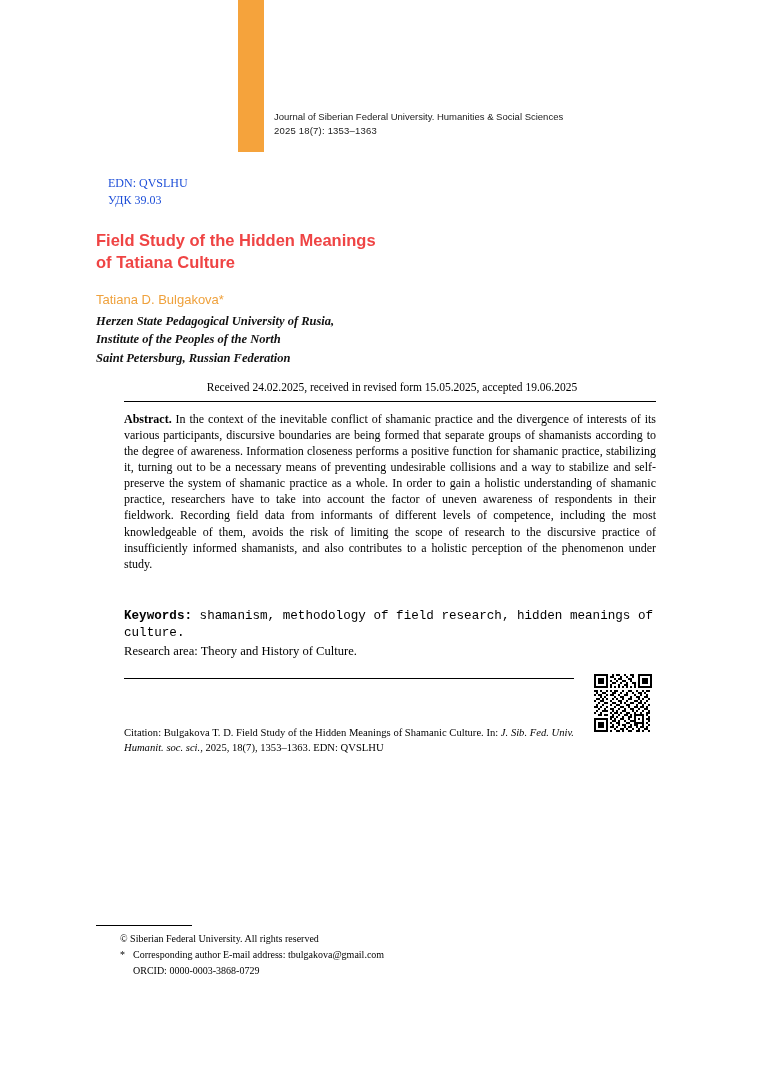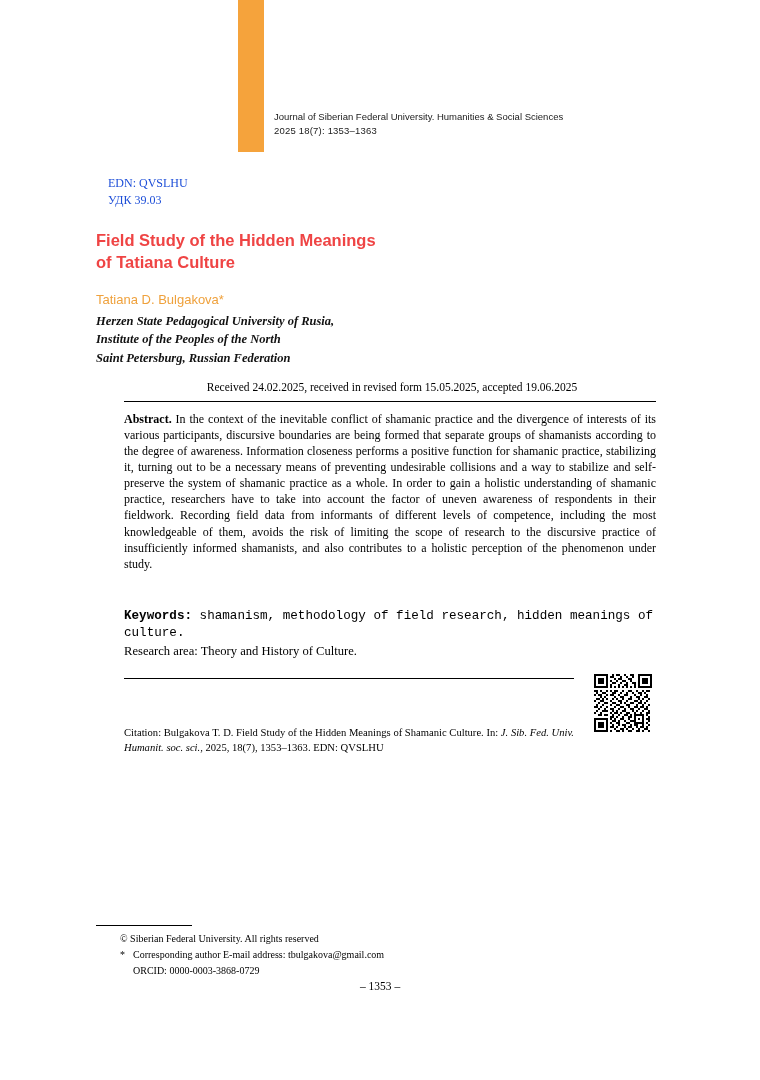--- a/index.html
+++ b/index.html
@@ -469,15 +469,14 @@
   </div>
 
   <div class="rule rule-footer"></div>
 
   <div class="footer">
     <span class="footer-row">© Siberian Federal University. All rights reserved</span>
     <span class="footer-row"><span class="marker">*</span><span>Corresponding author E-mail address: tbulgakova@gmail.com</span></span>
     <span class="footer-row orcid">ORCID: 0000-0003-3868-0729</span>
   </div>
 
-  <div class="page-number">– 1353 –</div>
 
 </div>
 
 </body></html>

